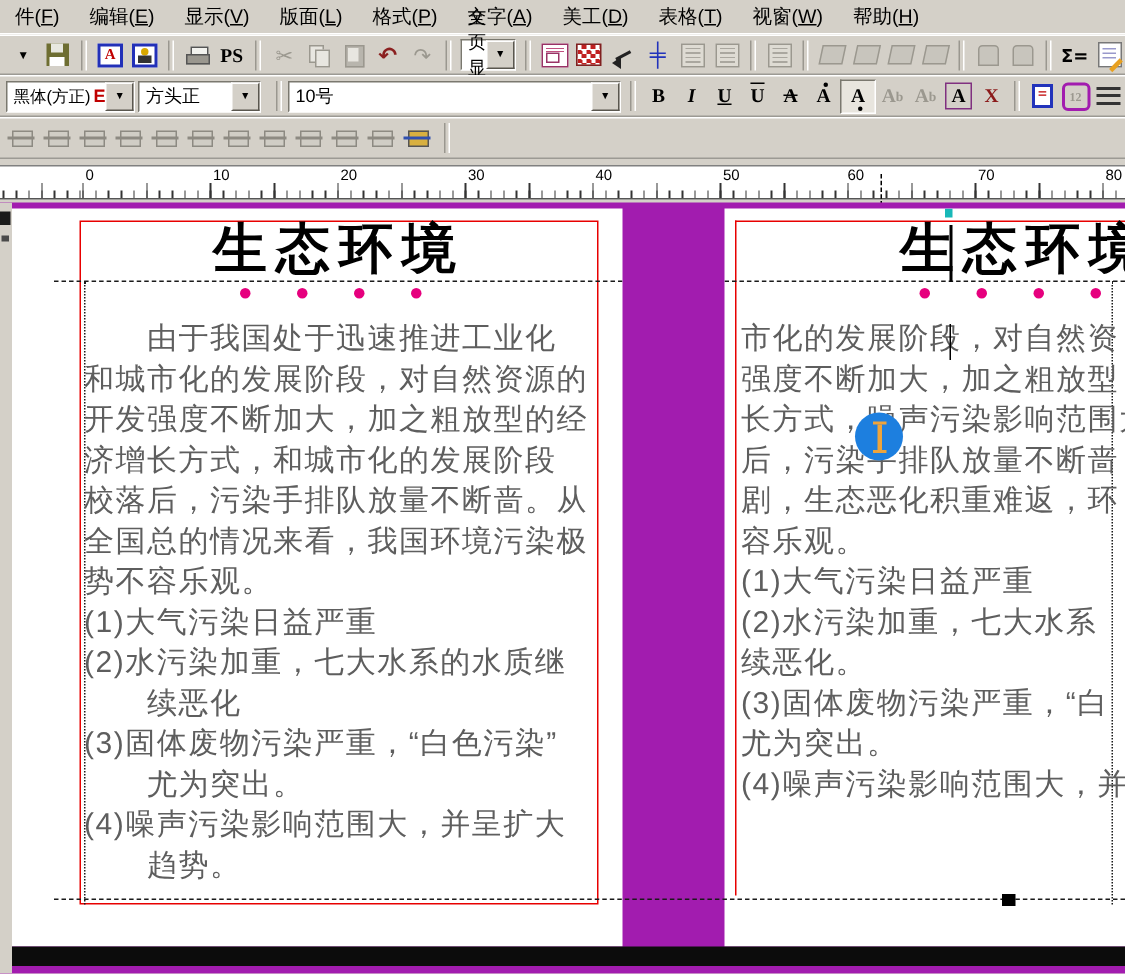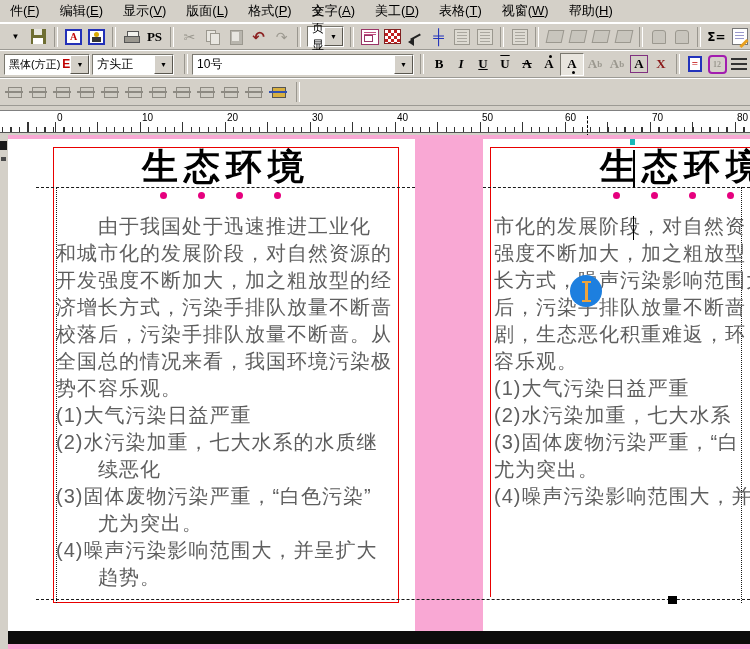--- a/index.html
+++ b/index.html
@@ -106,21 +106,21 @@
   .rnum:nth-child(1){left:57px}.rnum:nth-child(2){left:142px}.rnum:nth-child(3){left:227px}
   .rnum:nth-child(4){left:312px}.rnum:nth-child(5){left:397px}.rnum:nth-child(6){left:482px}
   .rnum:nth-child(7){left:565px}.rnum:nth-child(8){left:652px}.rnum:nth-child(9){left:737px}
   .ticks-minor{position:absolute;left:0;bottom:0;width:750px;height:5px;
      background:repeating-linear-gradient(to right,#333 0 1px,transparent 1px 8.5px);background-position-x:55px}
   .ticks-major{position:absolute;left:0;bottom:0;width:750px;height:10px;
      background:repeating-linear-gradient(to right,#333 0 1px,transparent 1px 42.5px);background-position-x:55px}
   .ruler-caret{position:absolute;left:587px;top:5px;height:21px;border-left:1px dashed #000}
 
   
-  .workspace{position:absolute;top:135px;left:0;width:750px;height:514px;background:#f9a8d4;overflow:hidden}
+  .workspace{position:absolute;top:135px;left:0;width:750px;height:514px;background:#a21caf;overflow:hidden}
   .left-strip{position:absolute;left:0;top:0;width:8px;height:514px;background:#d4d0c8}
   .left-strip .m1{position:absolute;left:0;top:6px;width:7px;height:9px;background:#1a1a1a}
   .left-strip .m2{position:absolute;left:1px;top:22px;width:5px;height:4px;background:#4a4a4a}
   .paper{position:absolute;top:4px;height:492px;background:#fff;overflow:hidden}
   .paper-left{left:8px;width:407px}
   .paper-right{left:483px;width:267px}
 
   .redframe{position:absolute;left:45px;top:8px;width:346px;height:456px;border:1px solid #e80000;box-sizing:border-box}
   .red-l{position:absolute;left:7px;top:8px;width:1px;height:450px;background:#e80000}
   .red-t{position:absolute;left:7px;top:8px;width:260px;height:1px;background:#e80000}
@@ -375,21 +375,21 @@
       <div class="dots">
         <i style="background:#e6007e"></i>
           <i style="background:#e6007e"></i>
           <i style="background:#e6007e"></i>
           <i style="background:#e6007e"></i>
       </div>
       <div class="body-lines">
           <div class="tline">　　由于我国处于迅速推进工业化</div>
           <div class="tline">和城市化的发展阶段，对自然资源的</div>
           <div class="tline">开发强度不断加大，加之粗放型的经</div>
-          <div class="tline">济增长方式，污染手排队放量不断啬</div>
+          <div class="tline">济增长方式，和城市化的发展阶段</div>
           <div class="tline">校落后，污染手排队放量不断啬。从</div>
           <div class="tline">全国总的情况来看，我国环境污染极</div>
           <div class="tline">势不容乐观。</div>
           <div class="tline">(1)大气污染日益严重</div>
           <div class="tline">(2)水污染加重，七大水系的水质继</div>
           <div class="tline">　　续恶化</div>
           <div class="tline">(3)固体废物污染严重，“白色污染”</div>
           <div class="tline">　　尤为突出。</div>
           <div class="tline">(4)噪声污染影响范围大，并呈扩大</div>
           <div class="tline">　　趋势。</div>
@@ -412,20 +412,21 @@
       </div>
       <div class="body-lines">
           <div class="tline">市化的发展阶段，对自然资</div>
           <div class="tline">强度不断加大，加之粗放型</div>
           <div class="tline">长方式，噪声污染影响范围大</div>
           <div class="tline">后，污染手排队放量不断啬</div>
           <div class="tline">剧，生态恶化积重难返，环</div>
           <div class="tline">容乐观。</div>
           <div class="tline">(1)大气污染日益严重</div>
           <div class="tline">(2)水污染加重，七大水系</div>
+          <div class="tline">续恶化。</div>
           <div class="tline">(3)固体废物污染严重，“白</div>
           <div class="tline">尤为突出。</div>
           <div class="tline">(4)噪声污染影响范围大，并</div>
         </div>
       <div class="caret-v caret-body"></div>
       <div class="blue-cursor">
           <span class="ibeam"></span>
         </div>
     </div>
 

